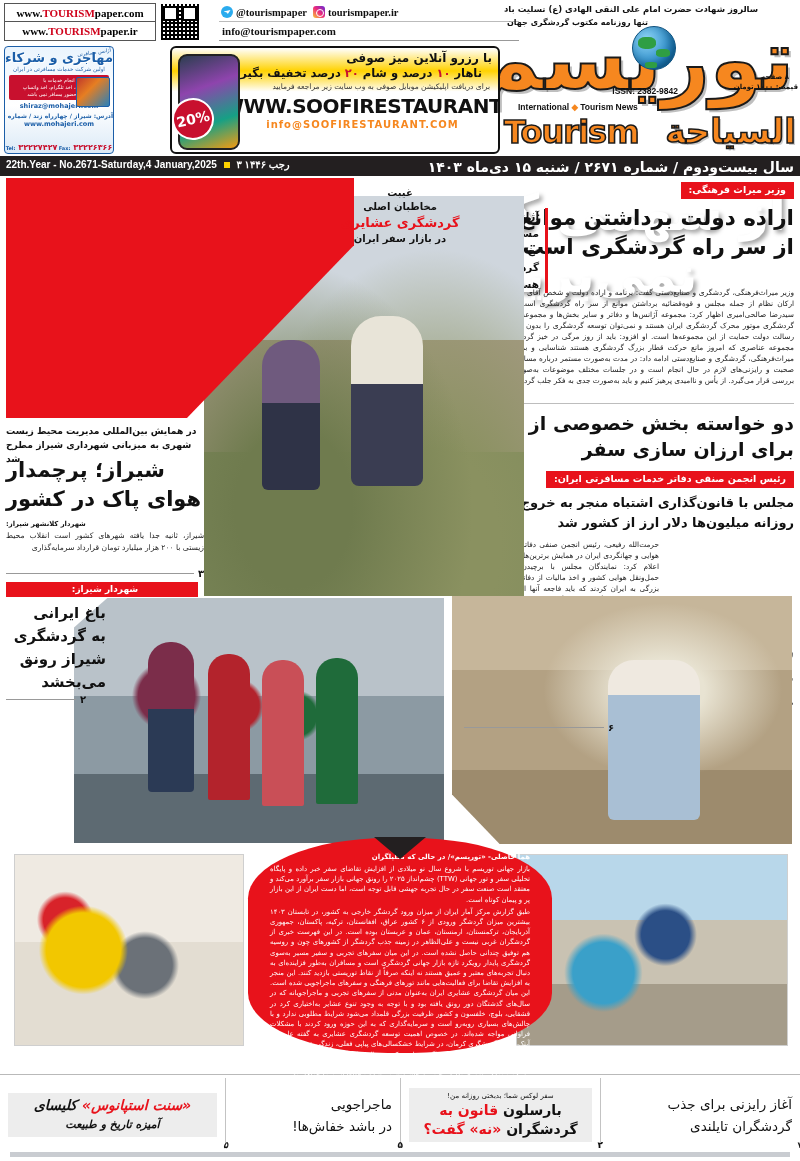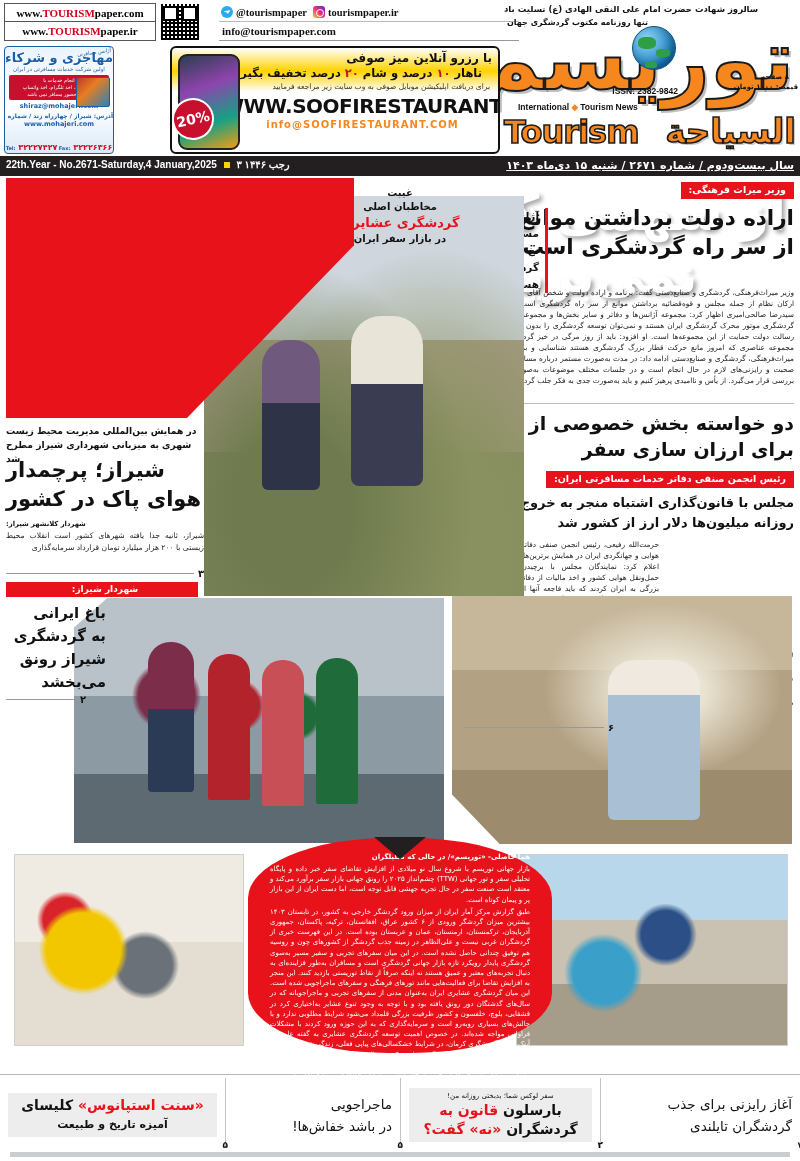--- a/index.html
+++ b/index.html
@@ -243,22 +243,22 @@
     font-size: 14px; font-weight: bold; border: 2px solid #fff;
     transform: rotate(-12deg); direction: ltr;
   }
 
   
   .datebar {
     position: absolute; left: 0; top: 156px; width: 800px; height: 20px;
     background: #231f20; color: #fff;
   }
   .datebar .fa {
-    position: absolute; right: 6px; top: 3px; font-size: 11px;
-    font-weight: bold; white-space: nowrap; text-decoration: underline;
+    position: absolute; right: 6px; top: 3px; font-size: 14px;
+    font-weight: bold; white-space: nowrap;
   }
   .datebar .en {
     position: absolute; left: 6px; top: 3px; font-size: 10px; direction: ltr;
     font-weight: bold; white-space: nowrap; font-family: "Liberation Sans", sans-serif;
   }
   .datebar .sq {
     display: inline-block; width: 6px; height: 6px; background: #ffd200;
     margin: 0 4px;
   }
 
@@ -474,21 +474,21 @@
     position: absolute; left: 0; top: 1074px; width: 800px; height: 78px;
     border-top: 1px solid #b9b9b9; background: #fff;
     display: flex; direction: rtl;
   }
   .teaser {
     position: relative; height: 70px; margin-top: 3px;
     border-left: 1px solid #c3c3c3; padding: 3px 8px 0 8px;
     display: flex; flex-direction: column; justify-content: center;
     direction: rtl;
   }
-  .teaser:last-child { border-left: none; }
+  .teaser:last-child { border-left: none; font-style: italic; }
   .t-plain { text-align: right; font-size: 13.5px; color: #111; line-height: 22px; }
   .t-kick { text-align: center; font-size: 7px; color: #111; line-height: 10px; }
   .t-big  { text-align: center; font-size: 14px; font-weight: bold; color: #111; line-height: 19px; }
   .t-big .red { color: #e8121b; }
   .t-shade { background: #ededed; padding: 3px 6px; }
   .t-pg {
     position: absolute; right: -3px; bottom: -2px; font-size: 9px;
     font-weight: bold; color: #111;
   }
   .bottom-rule {

